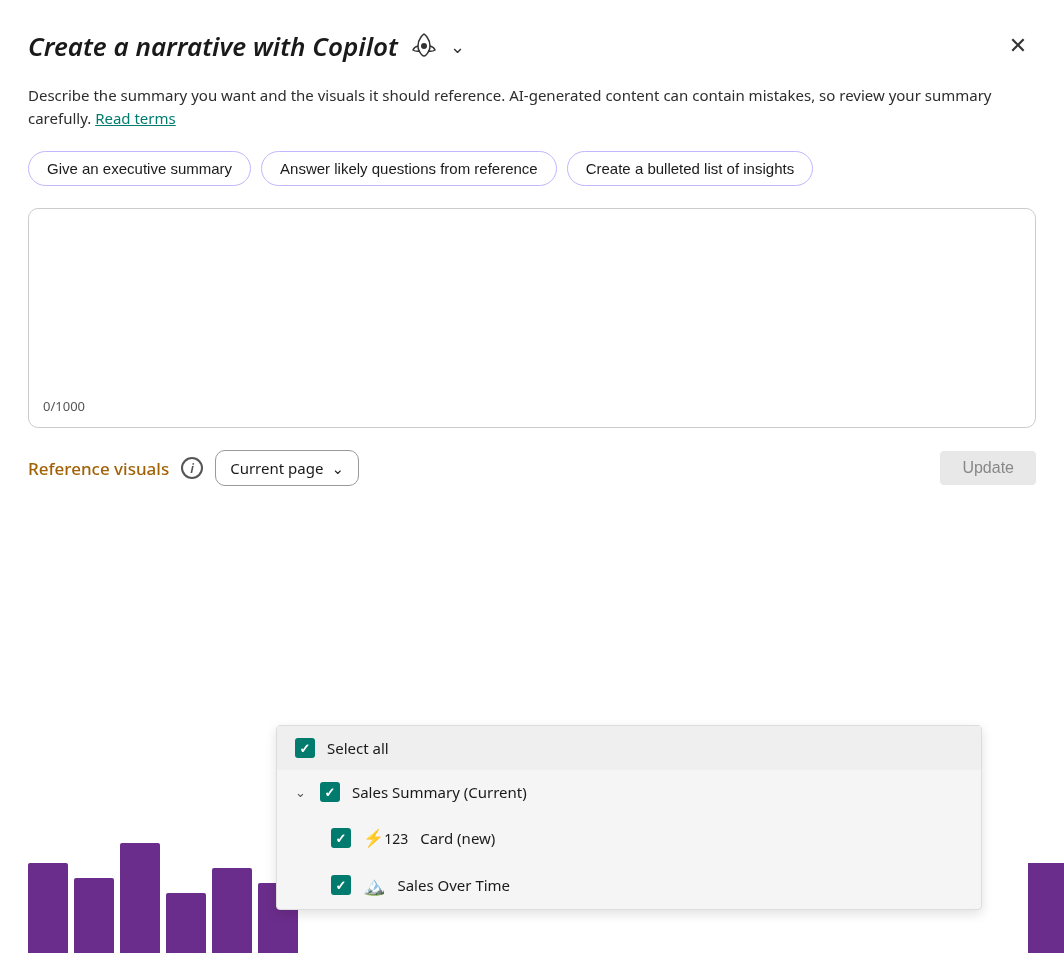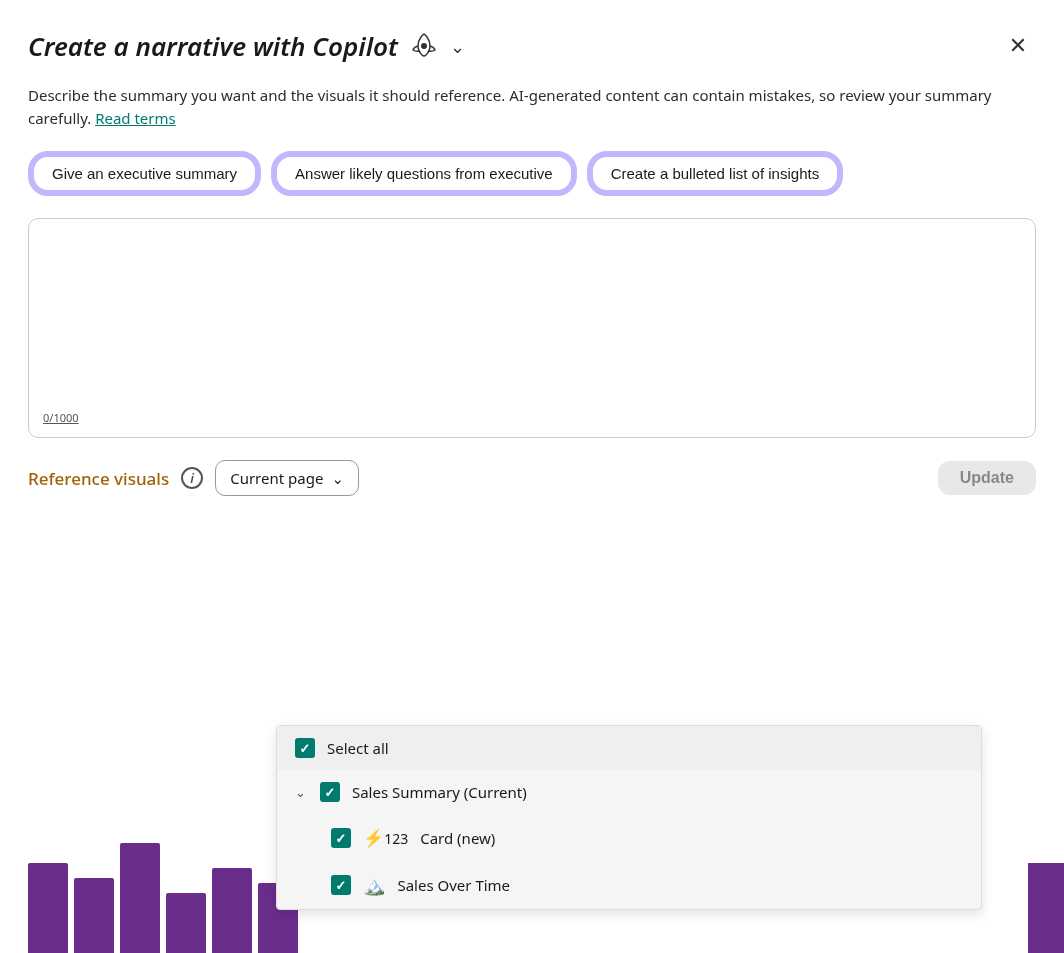--- a/index.html
+++ b/index.html
@@ -75,21 +75,21 @@
     }
 
     .suggestion-buttons {
       display: flex;
       flex-wrap: wrap;
       gap: 10px;
       margin-bottom: 22px;
     }
 
     .suggestion-btn {
-      border: 6px solid #c4b5fd;
+      border: 1px solid #c4b5fd;
       border-radius: 20px;
       padding: 8px 18px;
       font-size: 15px;
       color: #1a1a1a;
       background: #fff;
       cursor: pointer;
       white-space: nowrap;
     }
 
     .textarea-wrapper {
@@ -107,26 +107,25 @@
       border: none;
       outline: none;
       font-size: 15px;
       color: #333;
       resize: none;
       background: transparent;
       font-family: 'Segoe UI', system-ui, sans-serif;
     }
 
     .char-count {
-      font-size: 11px;
+      font-size: 13px;
       color: #555;
       position: absolute;
       bottom: 12px;
       left: 14px;
-      text-decoration: underline;
     }
 
     .reference-row {
       display: flex;
       align-items: center;
       gap: 12px;
       margin-bottom: 0;
     }
 
     .reference-label {
@@ -164,23 +163,22 @@
       cursor: pointer;
     }
 
     .update-btn {
       margin-left: auto;
       padding: 8px 22px;
       font-size: 16px;
       color: #888;
       background: #e8e8e8;
       border: none;
-      border-radius: 12px;
-      cursor: pointer;
-      font-weight: bold;
+      border-radius: 4px;
+      cursor: pointer;
     }
 
     
     .dropdown-menu {
       position: absolute;
       left: 276px;
       top: 725px;
       width: 706px;
       background: #f5f5f5;
       border: 1px solid #ddd;
@@ -287,21 +285,21 @@
   </div>
 
   <p class="description">
     <span>Describe the summary you want and the visuals it should reference. AI-generated content can contain mistakes, so review your summary carefully.</span>
     <span> </span>
     <a class="read-terms">Read terms</a>
   </p>
 
   <div class="suggestion-buttons">
     <button class="suggestion-btn">Give an executive summary</button>
-    <button class="suggestion-btn">Answer likely questions from executive</button>
+    <button class="suggestion-btn">Answer likely questions from reference</button>
     <button class="suggestion-btn">Create a bulleted list of insights</button>
   </div>
 
   <div class="textarea-wrapper">
     <textarea class="narrative-textarea" style=""></textarea>
     <span class="char-count">0/1000</span>
   </div>
 
   <div class="reference-row">
     <span class="reference-label">Reference visuals</span>

